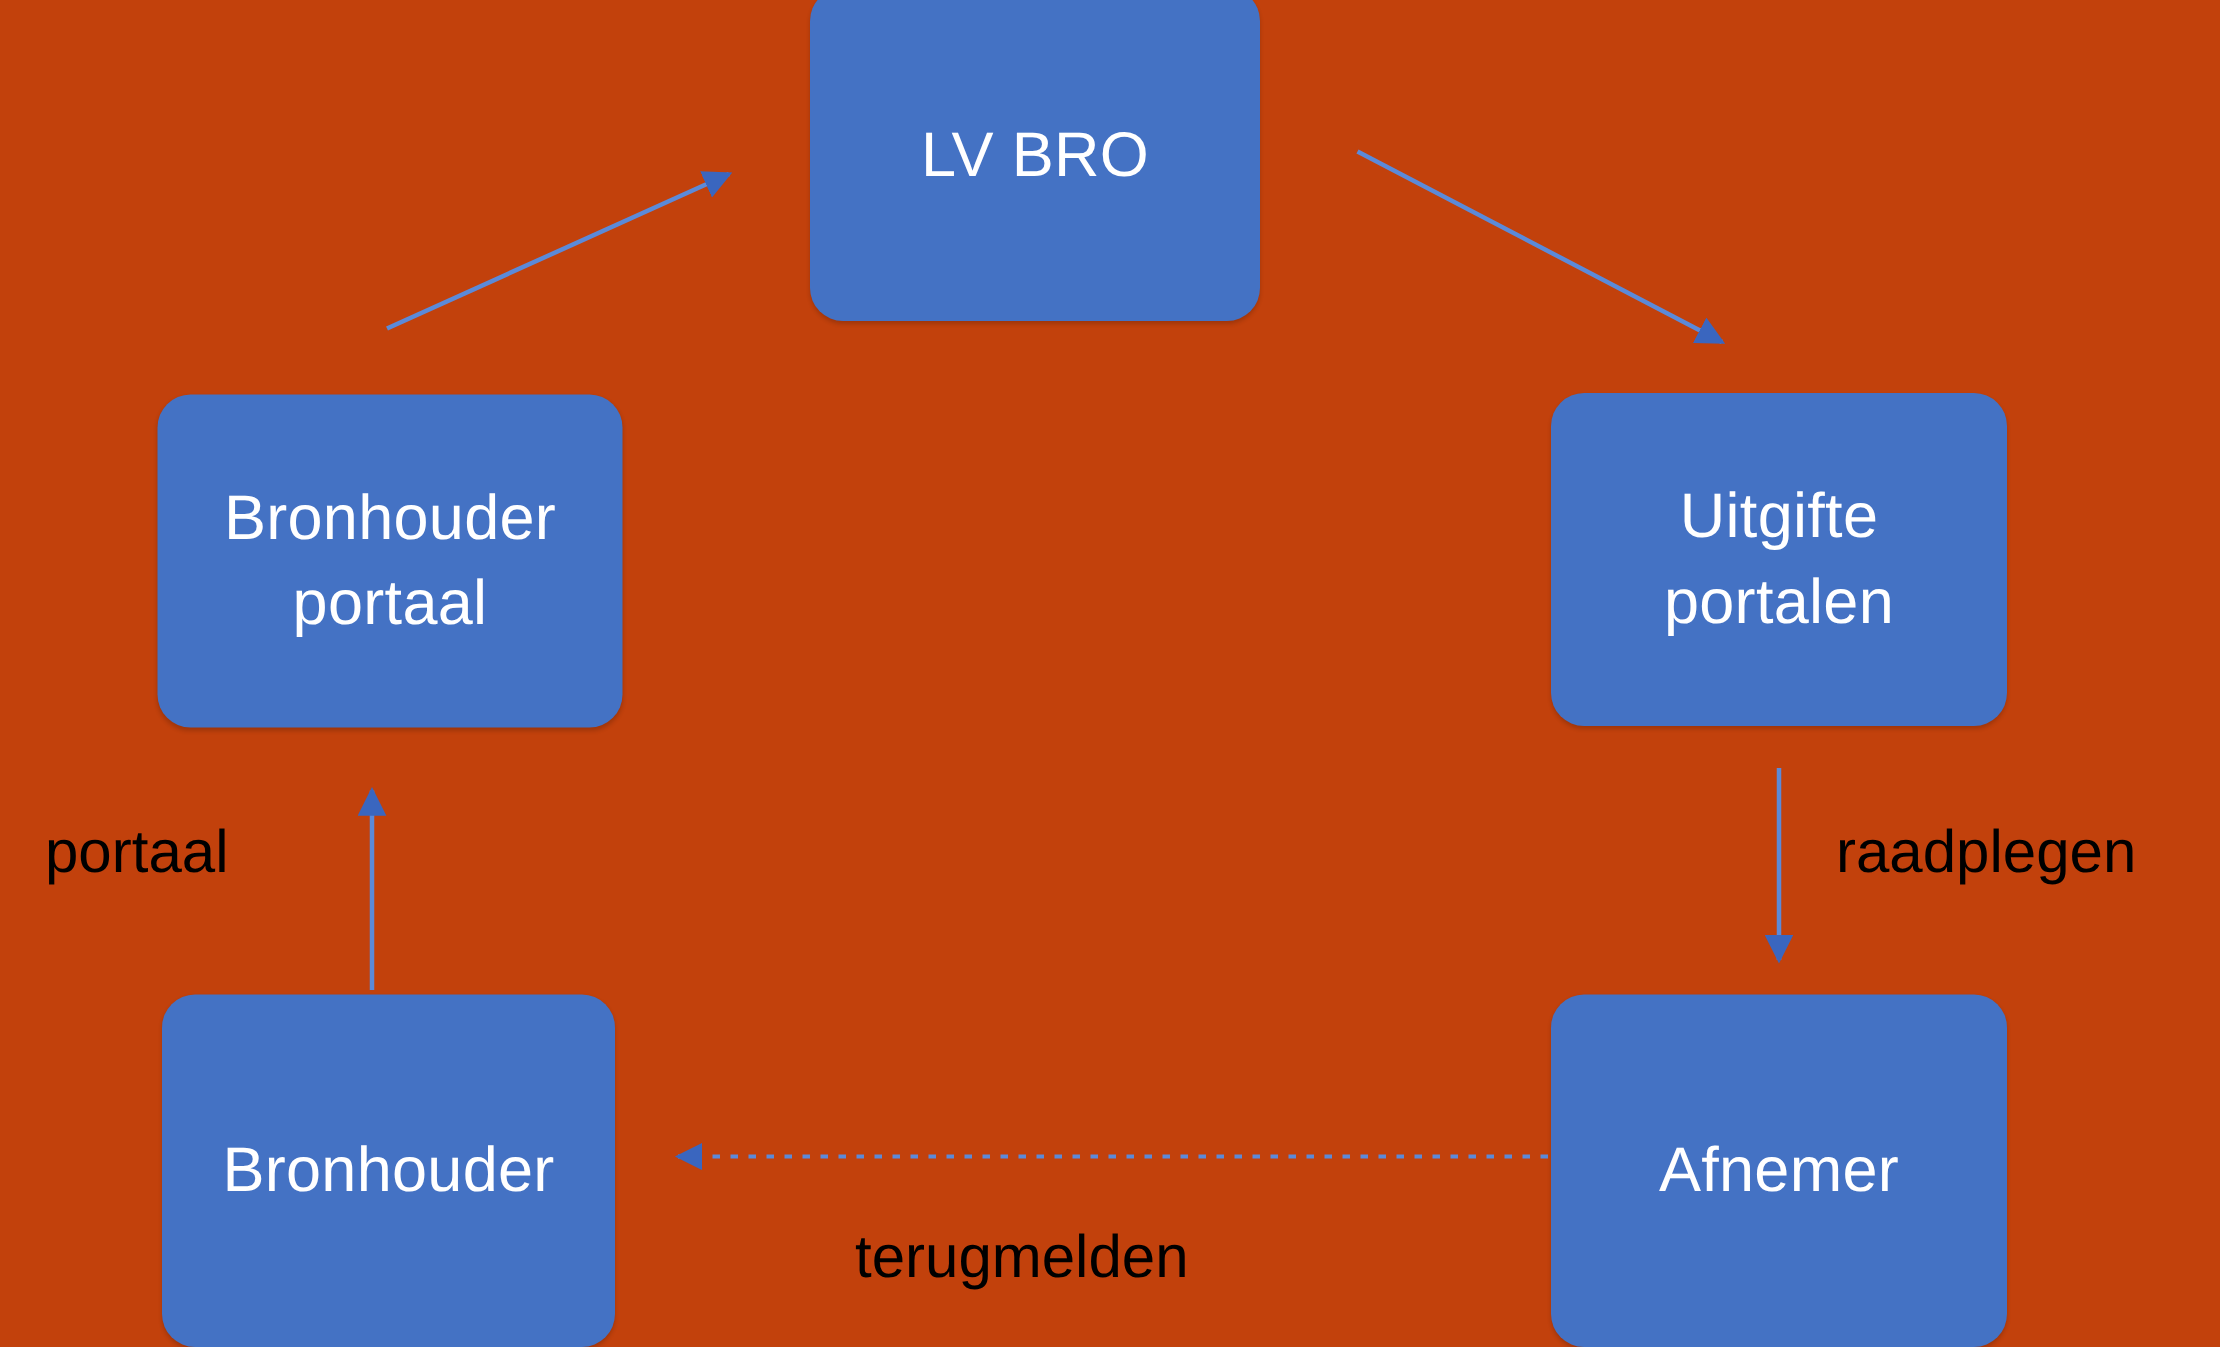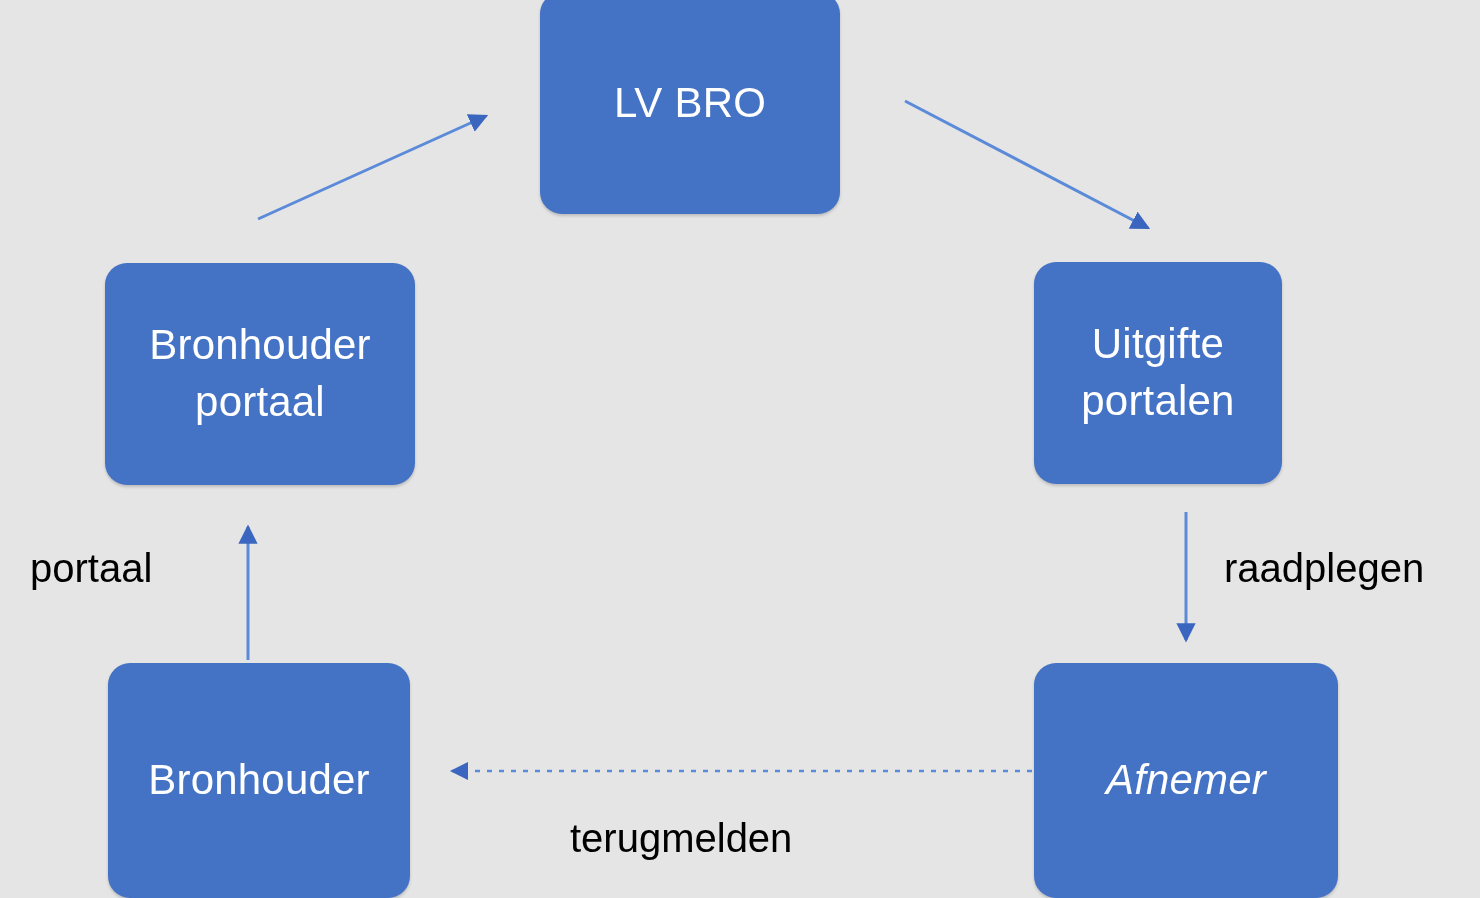--- a/index.html
+++ b/index.html
@@ -7,21 +7,21 @@
     padding: 0;
     background: #ffffff;
   }
   body {
     font-family: "Liberation Sans", sans-serif;
   }
   #canvas {
     position: relative;
     width: 1480px;
     height: 898px;
-    background: #e5e5e5;
+    background: #c2410c;
     overflow: hidden;
   }
   .node {
     position: absolute;
     box-sizing: border-box;
     background: #4472C4;
     border-radius: 22px;
     color: #ffffff;
     display: flex;
     align-items: center;
@@ -31,23 +31,23 @@
     line-height: 1.35;
     font-weight: 400;
     letter-spacing: 0.2px;
     box-shadow: 0 2px 3px rgba(0,0,0,0.18);
     user-select: none;
   }
   .node span { display: block; white-space: pre-line; }
 
   #node-lvbro      { left: 540px; top: -8px;   width: 300px; height: 222px; }
   #node-bronportal { left: 105px; top: 263px;  width: 310px; height: 222px; }
-  #node-uitgifte   { left: 1034px; top: 262px; width: 248px; height: 222px; }
+  #node-uitgifte   { left: 1034px; top: 262px; width: 304px; height: 222px; }
   #node-bronhouder { left: 108px; top: 663px;  width: 302px; height: 235px; }
-  #node-afnemer    { left: 1034px; top: 663px; width: 304px; height: 235px; font-style: italic; }
+  #node-afnemer    { left: 1034px; top: 663px; width: 304px; height: 235px; }
 
   .edge-layer {
     position: absolute;
     left: 0; top: 0;
     width: 1480px;
     height: 898px;
     pointer-events: none;
   }
 
   .edge-label {

